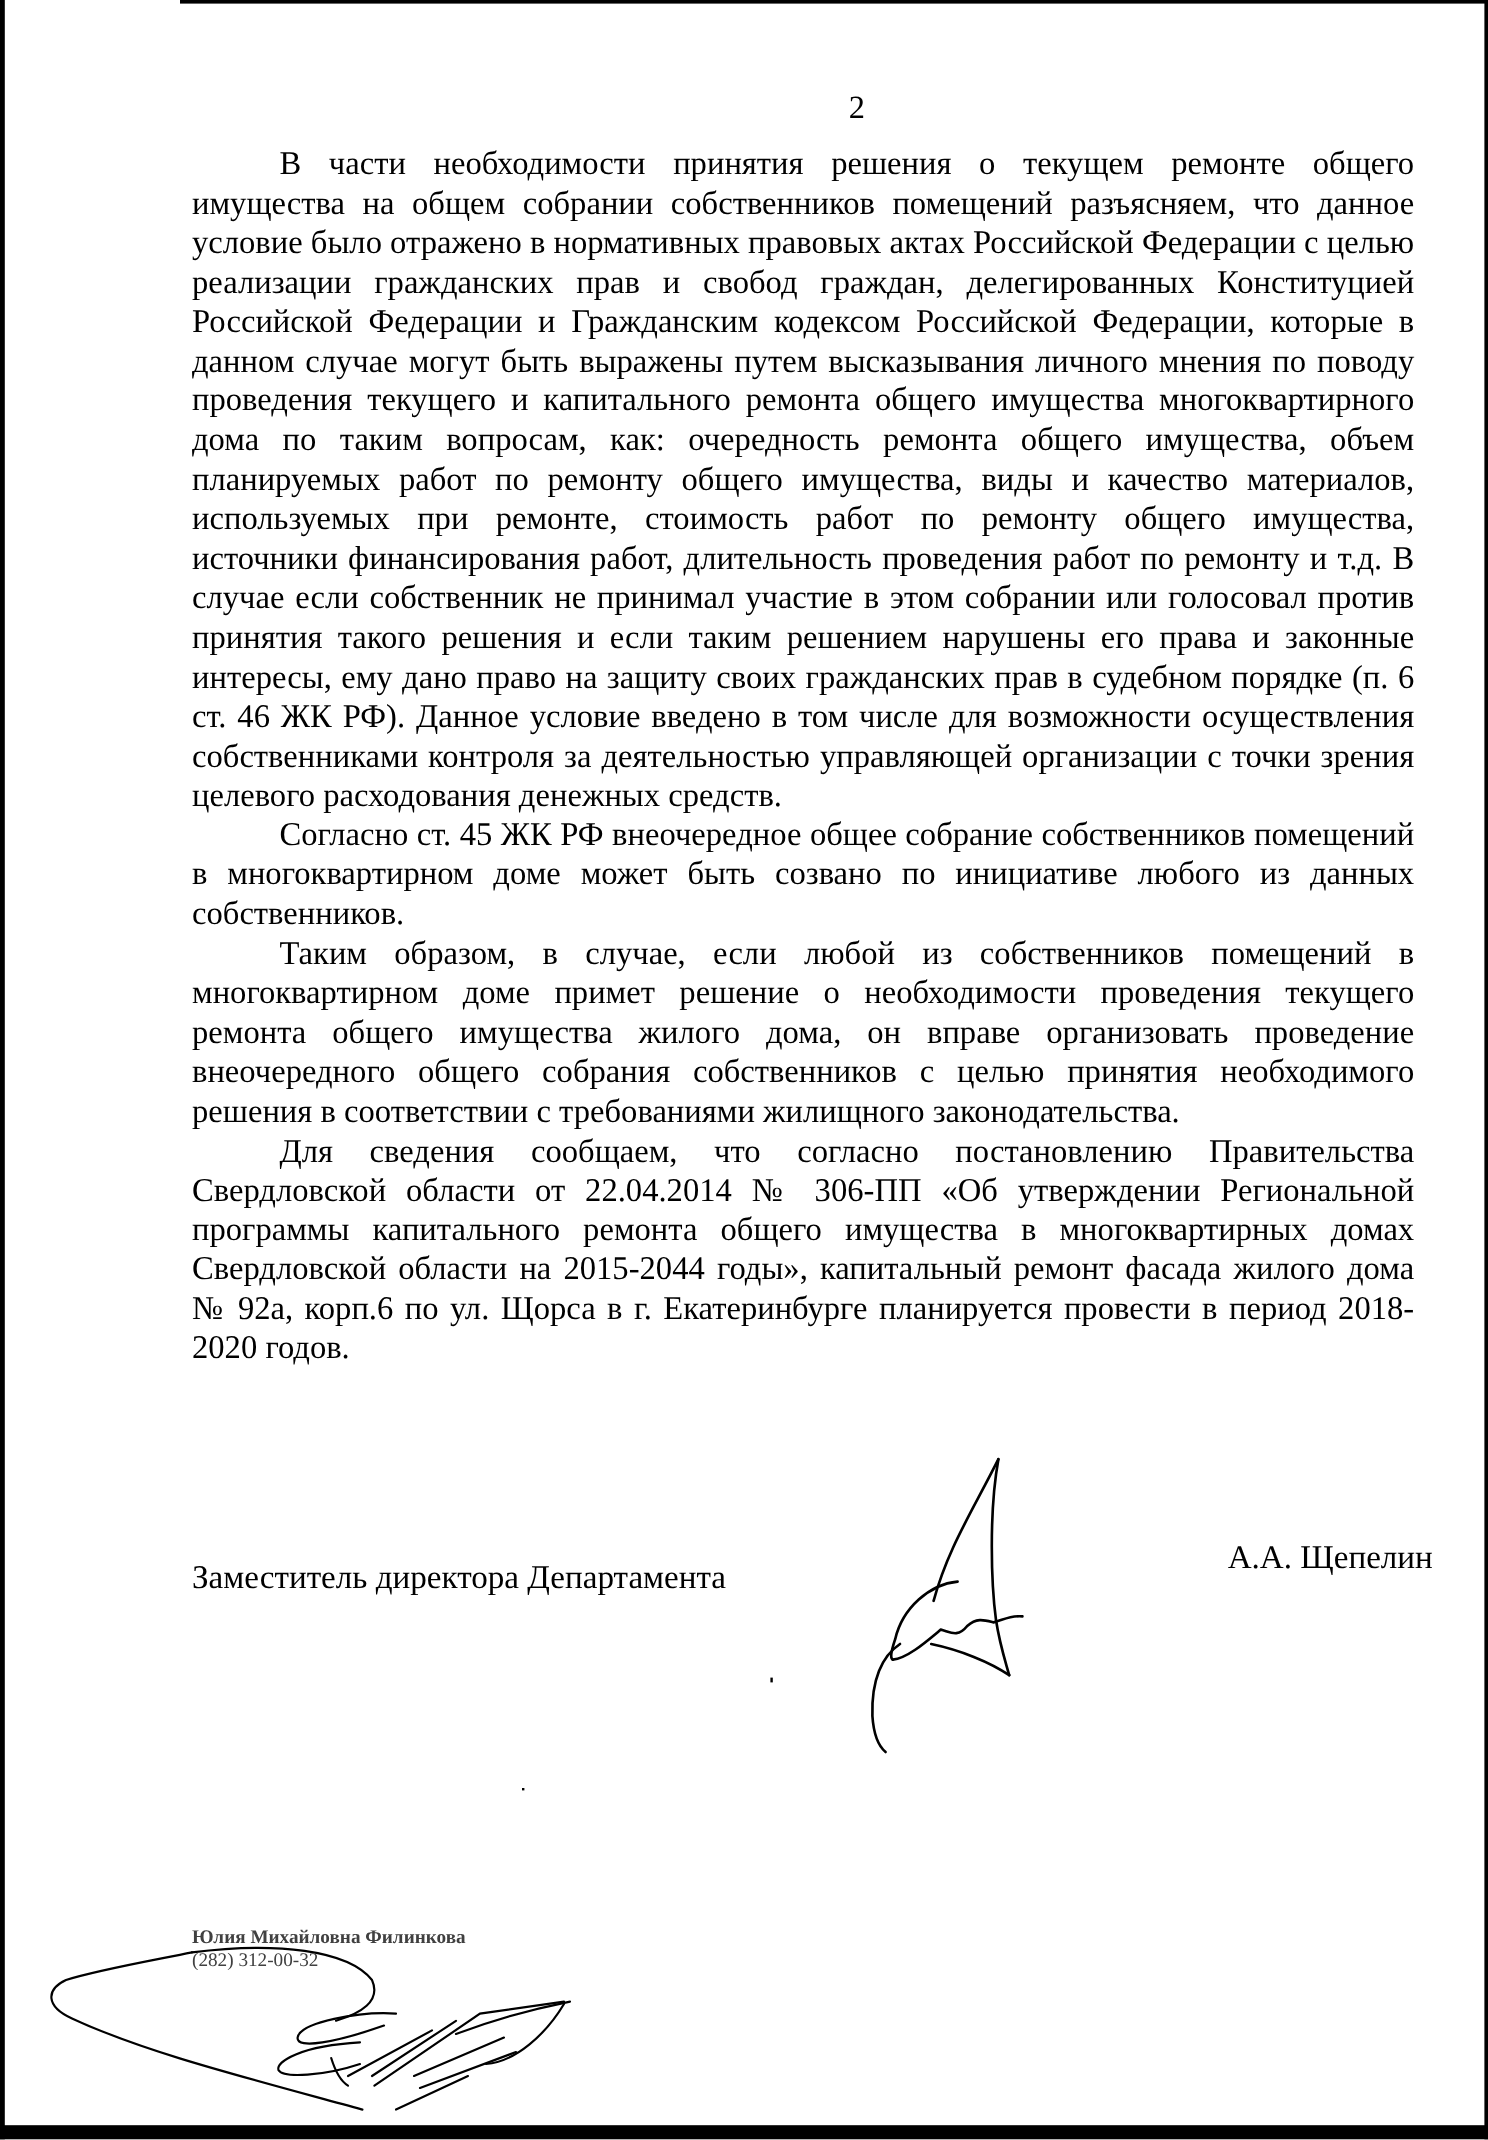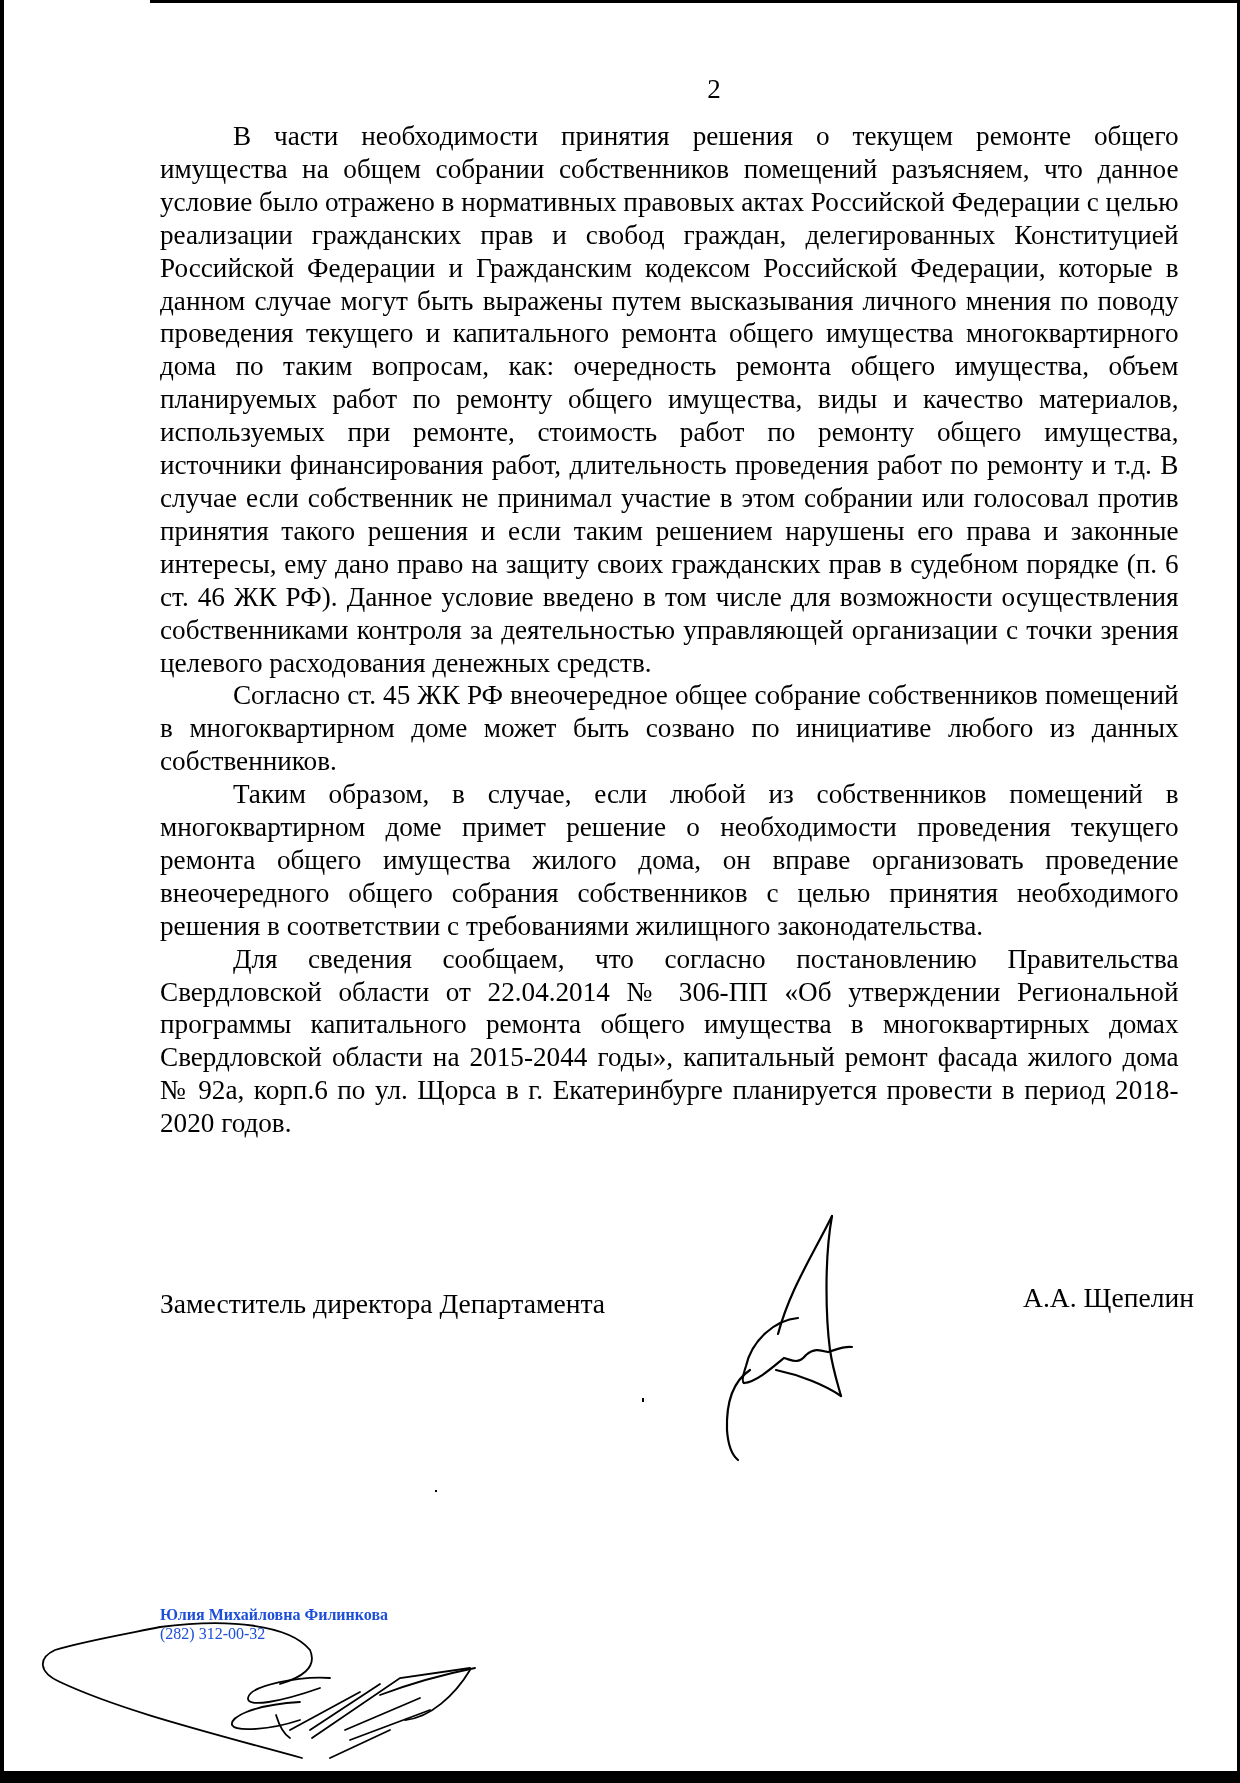--- a/index.html
+++ b/index.html
@@ -13,28 +13,28 @@
   .page-number { position: absolute; left: 700px; top: 74px; width: 28px; text-align: center;
     font-family: "Liberation Serif", serif; font-size: 27px; color: #000; }
 
   .body-text { position: absolute; left: 160px; top: 120px; width: 1034px;
     font-family: "Liberation Serif", serif; font-size: 27.6px; line-height: 32.9px; color: #000;
     text-align: justify; transform: scaleX(0.985); transform-origin: left top; }
   .body-text p { margin: 0; text-indent: 74px; }
 
   .signature-row { position: absolute; left: 160px; top: 1282px; width: 1034px; height: 36px;
     font-family: "Liberation Serif", serif; font-size: 27.6px; color: #000; }
-  .signer-title { position: absolute; left: 0; top: 6px; }
+  .signer-title { position: absolute; left: 0; top: 16px; }
   .signer-name { position: absolute; right: 0; top: 0; }
 
   .signature-svg { position: absolute; left: 680px; top: 1200px; width: 200px; height: 270px; }
   .initials-svg { position: absolute; left: 0; top: 1580px; width: 520px; height: 200px; }
 
   .executor { position: absolute; left: 160px; top: 1605px;
-    font-family: "Liberation Serif", serif; font-size: 16px; line-height: 19px; color: #1d4ed8; }
+    font-family: "Liberation Serif", serif; font-size: 16px; line-height: 19px; color: #404040; }
   .executor-name { font-weight: bold; }
   .stray { position: absolute; background: #000; }
 </style>
 </head>
 <body>
 
 <div class="page">
   <div class="border-left"></div>
   <div class="border-top"></div>
   <div class="border-right"></div>

